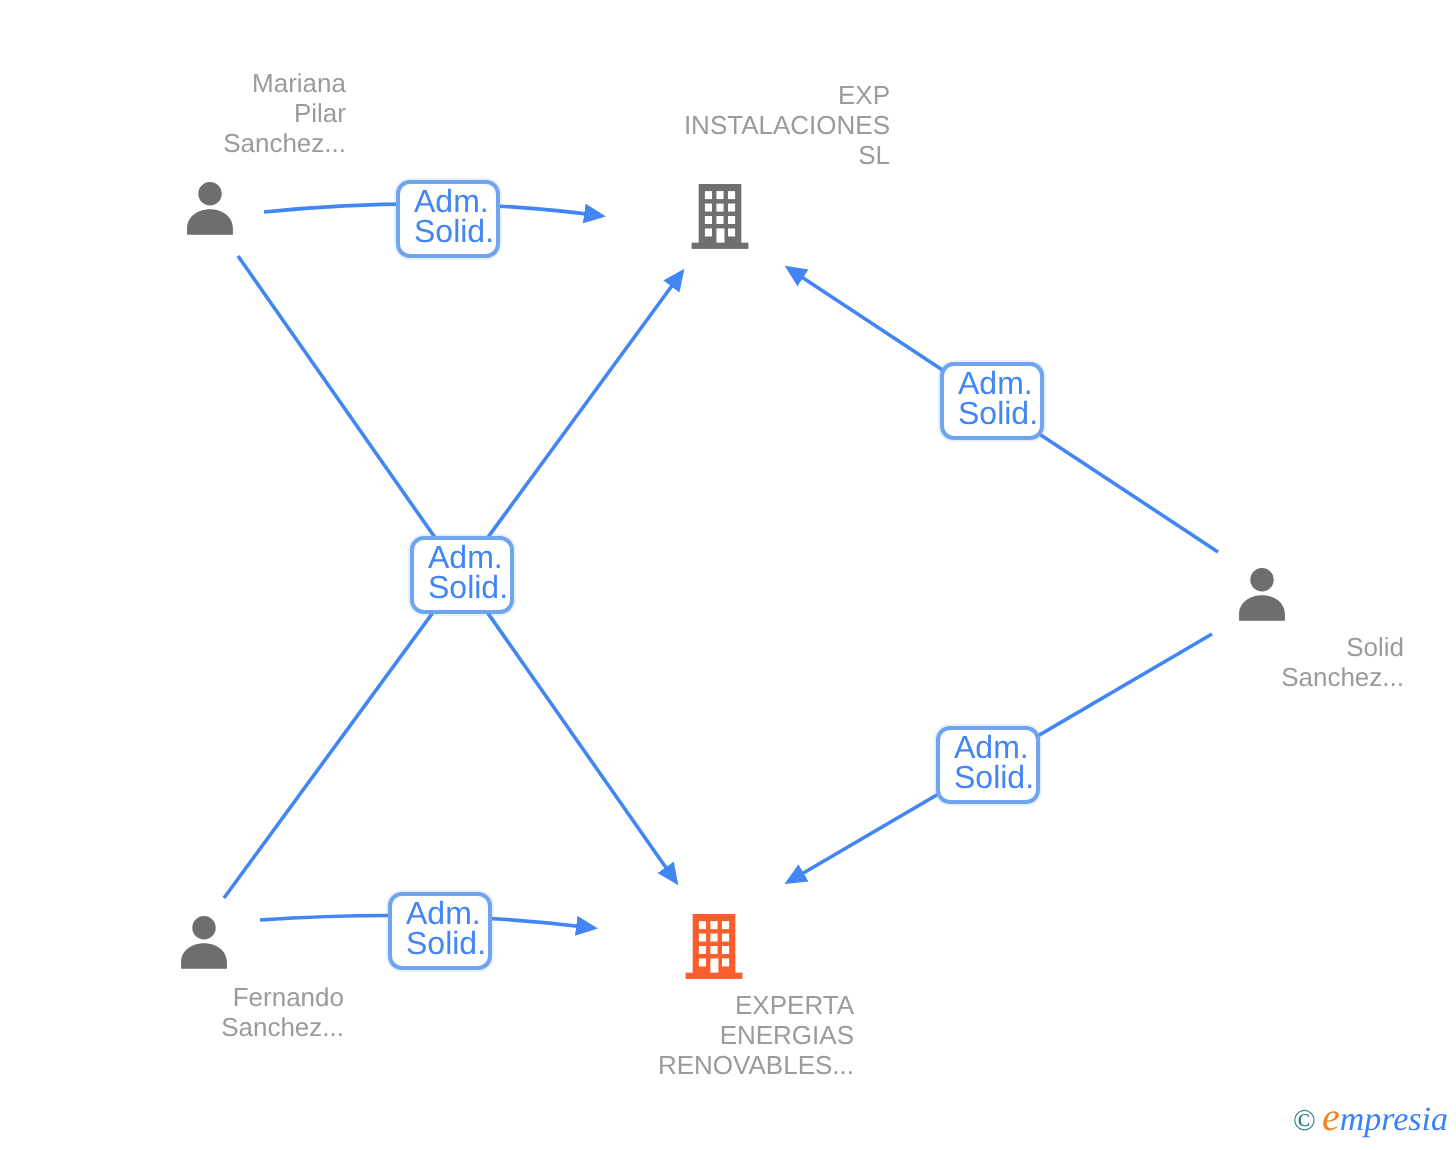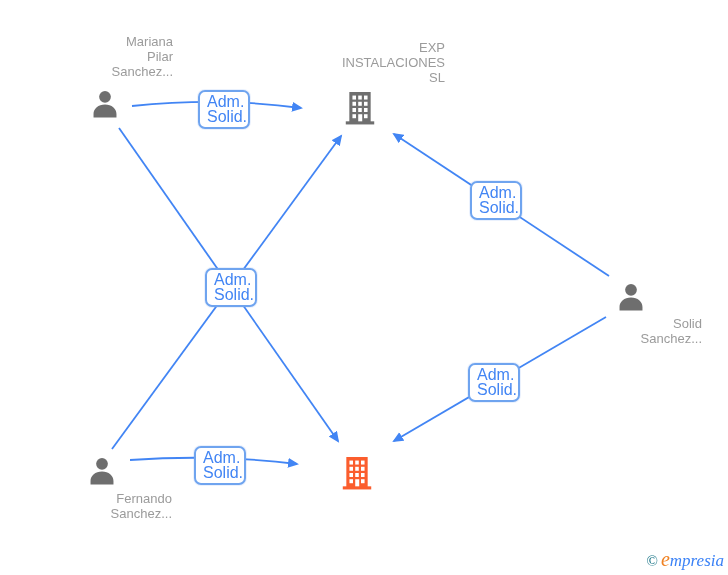--- a/index.html
+++ b/index.html
@@ -154,20 +154,25 @@
       <rect x="16" y="13" width="4" height="4.5" fill="#ffffff"></rect>
       <rect x="22.5" y="13" width="4" height="4.5" fill="#ffffff"></rect>
       <rect x="9.5" y="20" width="4" height="4.5" fill="#ffffff"></rect>
       <rect x="16" y="20" width="4" height="4.5" fill="#ffffff"></rect>
       <rect x="22.5" y="20" width="4" height="4.5" fill="#ffffff"></rect>
       <rect x="9.5" y="27" width="4" height="4.5" fill="#ffffff"></rect>
       <rect x="16" y="27" width="4.5" height="8" fill="#ffffff"></rect>
       <rect x="22.5" y="27" width="4" height="4.5" fill="#ffffff"></rect>
     </svg>
   </div>
+  <div class="node-label" style="left:287px; top:495px;">
+    <div>EXPERTA</div>
+    <div>ENERGIAS</div>
+    <div>RENOVABLES...</div>
+  </div>
 
   <div class="edge-box" style="left:198px; top:90px;">
     <div>Adm.</div>
     <div>Solid.</div>
   </div>
   <div class="edge-box" style="left:205px; top:268px;">
     <div>Adm.</div>
     <div>Solid.</div>
   </div>
   <div class="edge-box" style="left:470px; top:181px;">

